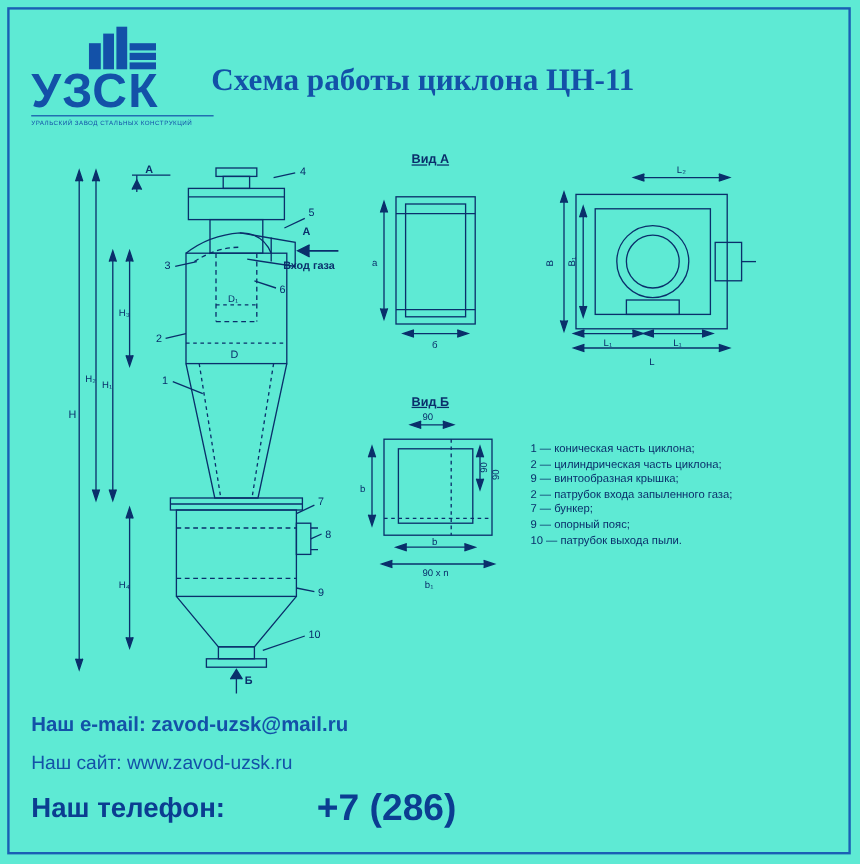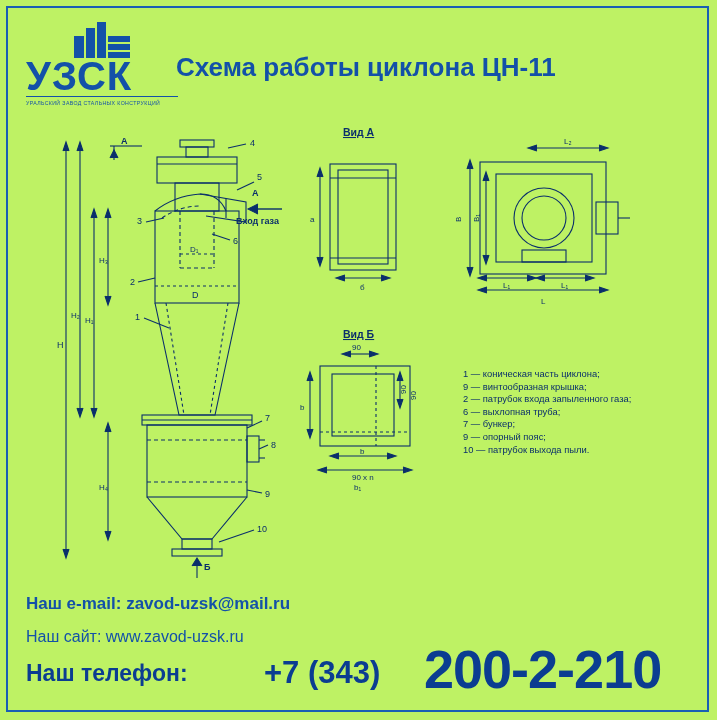--- a/index.html
+++ b/index.html
@@ -1,35 +1,35 @@
 <!DOCTYPE html>
 <html><head>
 <meta charset="utf-8">
 <style>
   html,body{margin:0;padding:0;}
   body{width:717px;height:720px;background:#ffffff;font-family:"Liberation Sans",sans-serif;overflow:hidden;}
-  .page{position:relative;width:717px;height:720px;background:#bef264;}
+  .page{position:relative;width:717px;height:720px;background:#5eead4;}
   .frame{position:absolute;left:6px;top:6px;width:703px;height:706px;border:2px solid #1a5fb4;box-sizing:border-box;}
 
   
   .logo{position:absolute;left:26px;top:22px;width:145px;height:80px;}
   .logo .factory{position:absolute;left:48px;top:0;width:56px;height:36px;}
   .logo .uzsk{position:absolute;left:0;top:32px;width:150px;font-size:40px;font-weight:bold;color:#1351a8;letter-spacing:1px;font-family:"Liberation Sans",sans-serif;}
   .logo .sub{position:absolute;left:0;top:78px;width:152px;font-size:5.2px;color:#1351a8;letter-spacing:.4px;white-space:nowrap;}
   .logo .subline{position:absolute;left:0;top:74px;width:152px;height:1px;background:#1351a8;}
 
   
-  .title{position:absolute;left:176px;top:52px;width:520px;font-size:26px;font-weight:bold;color:#1351a8;font-family:Liberation Sans, sans-serif;}
+  .title{position:absolute;left:176px;top:52px;width:520px;font-size:26px;font-weight:bold;color:#1351a8;font-family:Liberation Serif, serif;}
 
   
   .draw{position:absolute;left:14px;top:118px;width:690px;height:460px;}
   svg{display:block;}
 
   
-  .legend{position:absolute;left:463px;top:368px;width:230px;font-size:9.4px;color:#0a2f6b;line-height:12.6px;font-family:"Liberation Sans",sans-serif;}
+  .legend{position:absolute;left:442px;top:368px;width:230px;font-size:9.4px;color:#0a2f6b;line-height:12.6px;font-family:"Liberation Sans",sans-serif;}
   .legend div{white-space:nowrap;}
 
   
   .mail{position:absolute;left:26px;top:594px;font-size:17px;color:#1351a8;font-weight:bold;}
   .site{position:absolute;left:26px;top:628px;font-size:16px;color:#1351a8;font-weight:normal;text-align:right;}
   .phone-label{position:absolute;left:26px;top:660px;font-size:23px;color:#0b3d91;font-weight:bold;}
   .phone-code{position:absolute;left:264px;top:655px;font-size:31px;color:#0b3d91;font-weight:bold;}
   .phone-num{position:absolute;left:424px;top:638px;font-size:54px;color:#0b3d91;font-weight:bold;letter-spacing:-1px;}
 
   .lbl{font-family:"Liberation Sans",sans-serif;fill:#0a2f6b;}
@@ -247,26 +247,25 @@
       <text x="465" y="104" font-size="8" transform="rotate(-90 465 104)">B₁</text>
       <text x="489" y="170" font-size="8">L₁</text>
       <text x="547" y="170" font-size="8">L₁</text>
       <text x="527" y="186" font-size="8">L</text>
     </g>
   </svg>
   </div>
 
   <div class="legend">
     <div>1 — коническая часть циклона;</div>
+    <div>2 — цилиндрическая часть циклона;</div>
     <div>9 — винтообразная крышка;</div>
     <div>2 — патрубок входа запыленного газа;</div>
-    <div>6 — выхлопная труба;</div>
     <div>7 — бункер;</div>
     <div>9 — опорный пояс;</div>
     <div>10 — патрубок выхода пыли.</div>
   </div>
 
   <div class="mail">Наш e-mail: zavod-uzsk@mail.ru</div>
   <div class="site">Наш сайт: www.zavod-uzsk.ru</div>
   <div class="phone-label">Наш телефон:</div>
-  <div class="phone-code">+7 (343)</div>
-  <div class="phone-num">200-2-210</div>
+  <div class="phone-code">+7 (286)</div>
 </div>
 
 </body></html>

